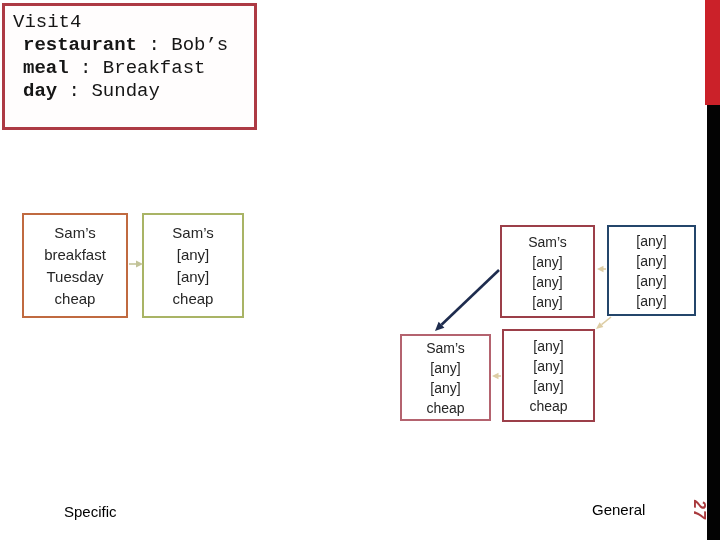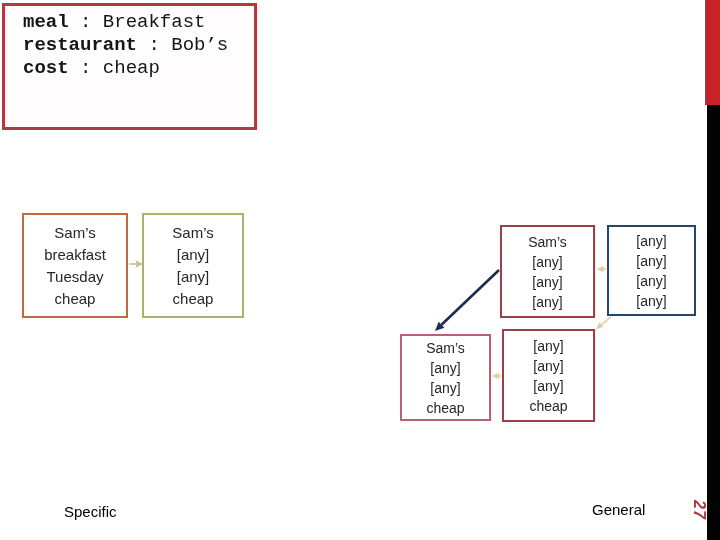--- a/index.html
+++ b/index.html
@@ -44,23 +44,24 @@
             display:flex;align-items:center;justify-content:center;}
   .page-num span{transform:rotate(90deg);font-weight:bold;font-style:italic;
                  font-size:16px;color:#a93a3d;letter-spacing:1px;}
 </style>
 </head>
 <body>
 
 <div class="slide">
 
   <div class="visit-card">
+    <div class="vc-title">Visit4</div>
+    <div class="vc-row"><span class="vc-key">restaurant</span><span class="vc-sep"> : </span><span class="vc-val">Bob’s</span></div>
     <div class="vc-row"><span class="vc-key">meal</span><span class="vc-sep"> : </span><span class="vc-val">Breakfast</span></div>
-    <div class="vc-row"><span class="vc-key">restaurant</span><span class="vc-sep"> : </span><span class="vc-val">Bob’s</span></div>
-    <div class="vc-row"><span class="vc-key">cost</span><span class="vc-sep"> : </span><span class="vc-val">cheap</span></div>
+    <div class="vc-row"><span class="vc-key">day</span><span class="vc-sep"> : </span><span class="vc-val">Sunday</span></div>
   </div>
 
   <div class="hbox big" id="box-s1">
     <span>Sam’s</span>
     <span>breakfast</span>
     <span>Tuesday</span>
     <span>cheap</span>
   </div>
 
   <div class="hbox big" id="box-s2">

